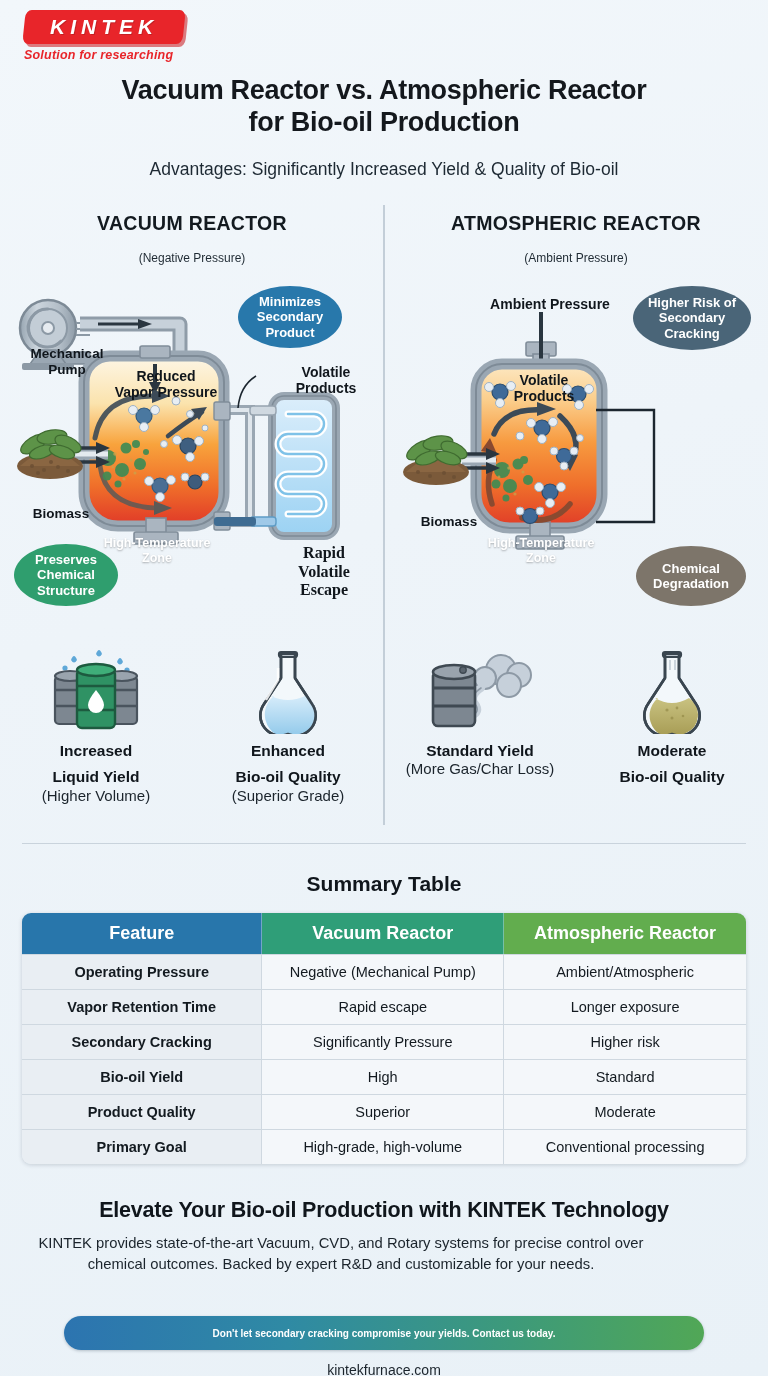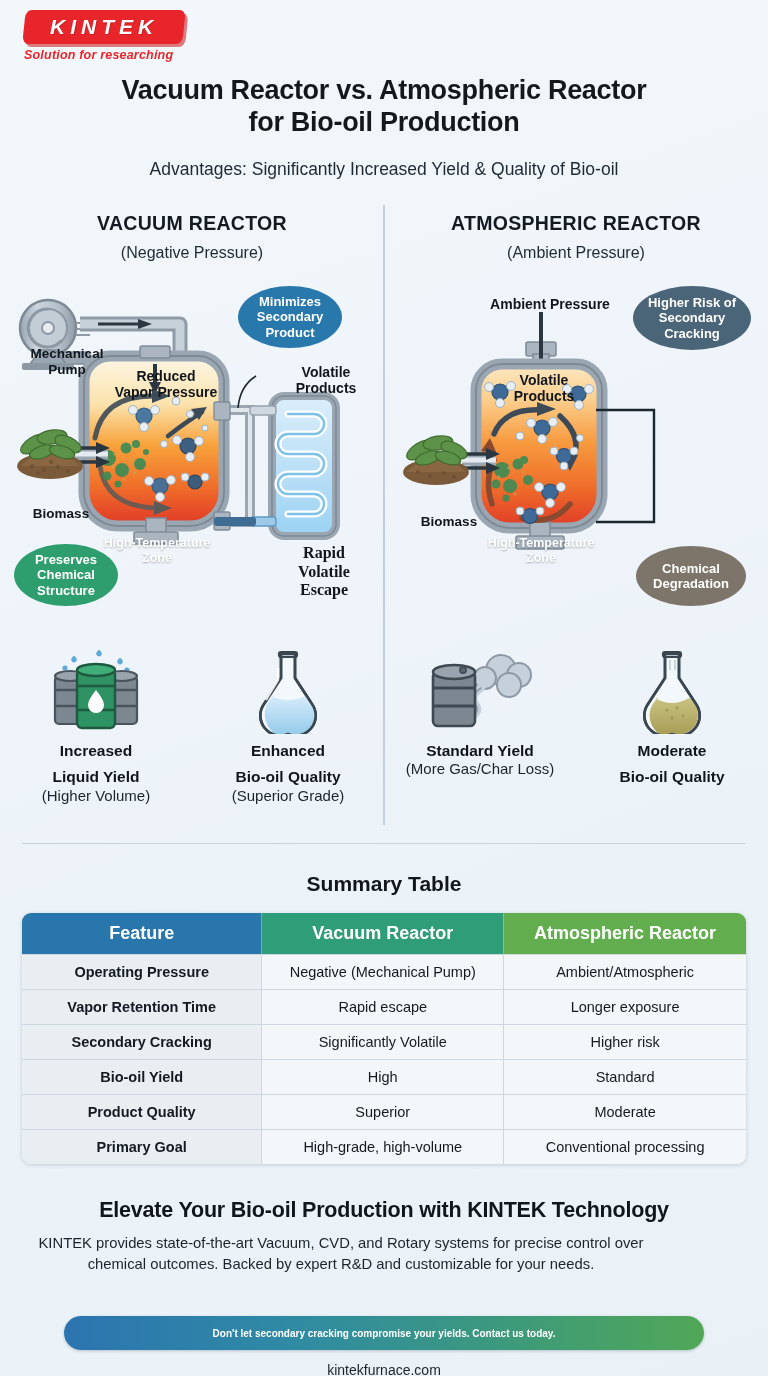--- a/index.html
+++ b/index.html
@@ -51,21 +51,21 @@
   .hrule {
     position:absolute; left:22px; top:843px; width:724px; height:1px;
     background:#c9d3dc;
   }
 
   
   .col-head { position:absolute; width:384px; text-align:center; }
   .col-head.left  { left:0;   top:212px; }
   .col-head.right { left:384px; top:212px; }
   .col-head h2 { font-size:19.5px; font-weight:800; letter-spacing:.3px; color:#131a20; }
-  .col-head p  { font-size:16px; font-weight:400; color:#1f2a33; margin-top:9px; }
+  .col-head p  { font-size:12px; font-weight:400; color:#1f2a33; margin-top:16px; }
 
   
   .diagram { position:absolute; top:268px; height:360px; }
   .diagram.left  { left:0;   width:384px; }
   .diagram.right { left:384px; width:384px; }
 
   .lbl { position:absolute; font-weight:800; font-size:13.5px; color:#10161c;
          text-align:center; line-height:1.16; }
 
   
@@ -639,21 +639,21 @@
         <td class="vac">Negative (Mechanical Pump)</td>
         <td class="atm">Ambient/Atmospheric</td>
       </tr>
       <tr>
         <td class="feat">Vapor Retention Time</td>
         <td class="vac">Rapid escape</td>
         <td class="atm">Longer exposure</td>
       </tr>
       <tr>
         <td class="feat">Secondary Cracking</td>
-        <td class="vac">Significantly Volatile</td>
+        <td class="vac">Significantly Pressure</td>
         <td class="atm">Higher risk</td>
       </tr>
       <tr>
         <td class="feat">Bio-oil Yield</td>
         <td class="vac">High</td>
         <td class="atm">Standard</td>
       </tr>
       <tr>
         <td class="feat">Product Quality</td>
         <td class="vac">Superior</td>

